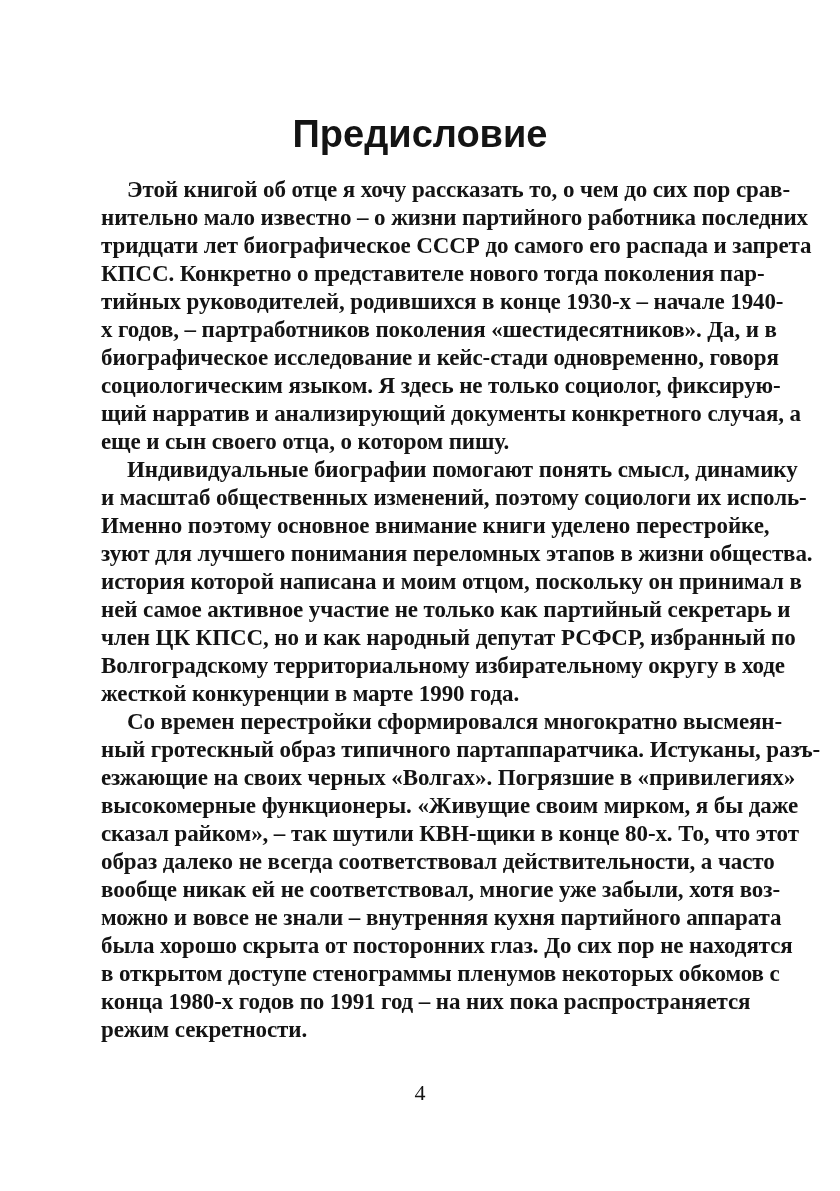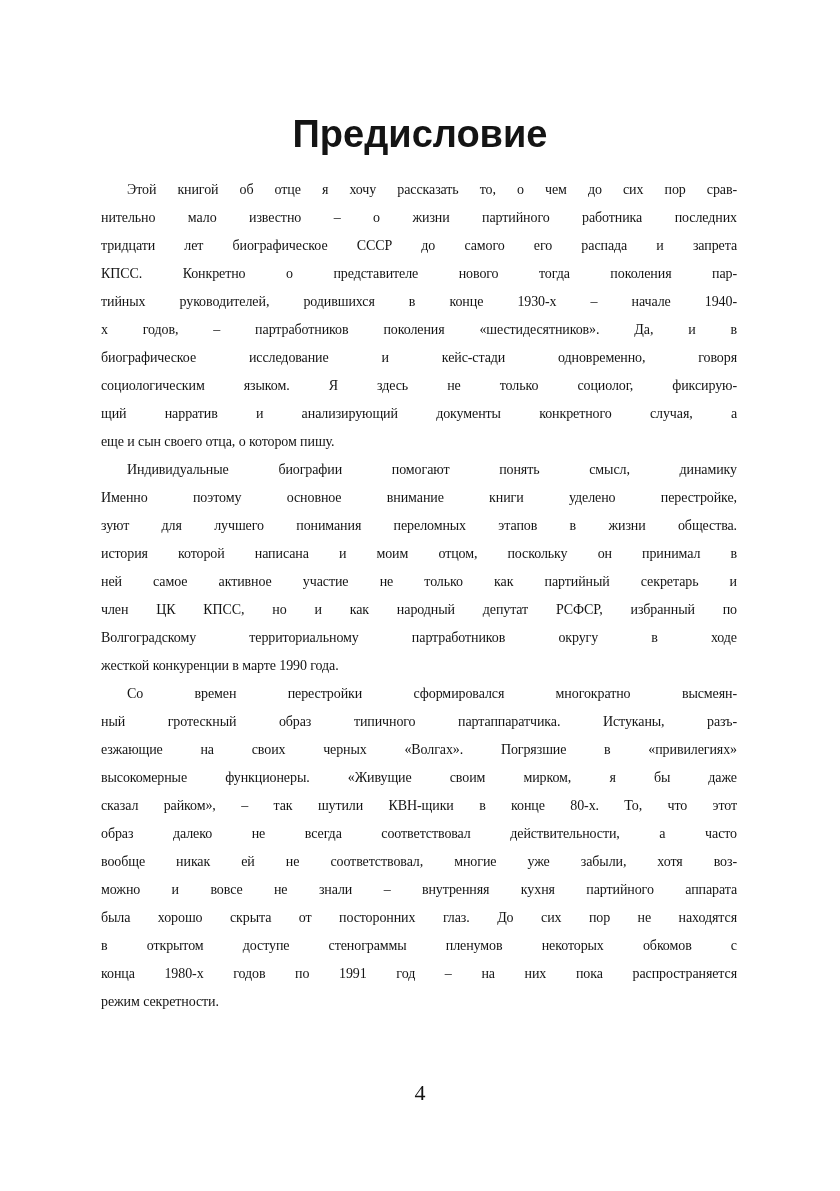--- a/index.html
+++ b/index.html
@@ -26,22 +26,23 @@
     font-weight: bold;
     font-size: 38px;
     line-height: 1.2;
   }
   .body-text {
     position: absolute;
     left: 101px;
     top: 176px;
     width: 636px;
     font-family: "Liberation Serif", serif;
-    font-size: 14px;
+    font-size: 23px;
     letter-spacing: -0.1px;
+    font-weight: bold;
   }
   .line {
     height: 28px;
     line-height: 28px;
     text-align: justify;
     text-align-last: justify;
     white-space: nowrap;
   }
   .para-first {
     text-indent: 26px;
@@ -72,26 +73,27 @@
       <div class="line">нительно мало известно – о жизни партийного работника последних</div>
       <div class="line">тридцати лет биографическое СССР до самого его распада и запрета</div>
       <div class="line">КПСС. Конкретно о представителе нового тогда поколения пар-</div>
       <div class="line">тийных руководителей, родившихся в конце 1930-х – начале 1940-</div>
       <div class="line">х годов, – партработников поколения «шестидесятников». Да, и в</div>
       <div class="line">биографическое исследование и кейс-стади одновременно, говоря</div>
       <div class="line">социологическим языком. Я здесь не только социолог, фиксирую-</div>
       <div class="line">щий нарратив и анализирующий документы конкретного случая, а</div>
       <div class="line para-last">еще и сын своего отца, о котором пишу.</div>
       <div class="line para-first">Индивидуальные биографии помогают понять смысл, динамику</div>
+      <div class="line">и масштаб общественных изменений, поэтому социологи их исполь-</div>
       <div class="line">Именно поэтому основное внимание книги уделено перестройке,</div>
       <div class="line">зуют для лучшего понимания переломных этапов в жизни общества.</div>
       <div class="line">история которой написана и моим отцом, поскольку он принимал в</div>
       <div class="line">ней самое активное участие не только как партийный секретарь и</div>
       <div class="line">член ЦК КПСС, но и как народный депутат РСФСР, избранный по</div>
-      <div class="line">Волгоградскому территориальному партработников округу в ходе</div>
+      <div class="line">Волгоградскому территориальному избирательному округу в ходе</div>
       <div class="line para-last">жесткой конкуренции в марте 1990 года.</div>
       <div class="line para-first">Со времен перестройки сформировался многократно высмеян-</div>
       <div class="line">ный гротескный образ типичного партаппаратчика. Истуканы, разъ-</div>
       <div class="line">езжающие на своих черных «Волгах». Погрязшие в «привилегиях»</div>
       <div class="line">высокомерные функционеры. «Живущие своим мирком, я бы даже</div>
       <div class="line">сказал райком», – так шутили КВН-щики в конце 80-х. То, что этот</div>
       <div class="line">образ далеко не всегда соответствовал действительности, а часто</div>
       <div class="line">вообще никак ей не соответствовал, многие уже забыли, хотя воз-</div>
       <div class="line">можно и вовсе не знали – внутренняя кухня партийного аппарата</div>
       <div class="line">была хорошо скрыта от посторонних глаз. До сих пор не находятся</div>

